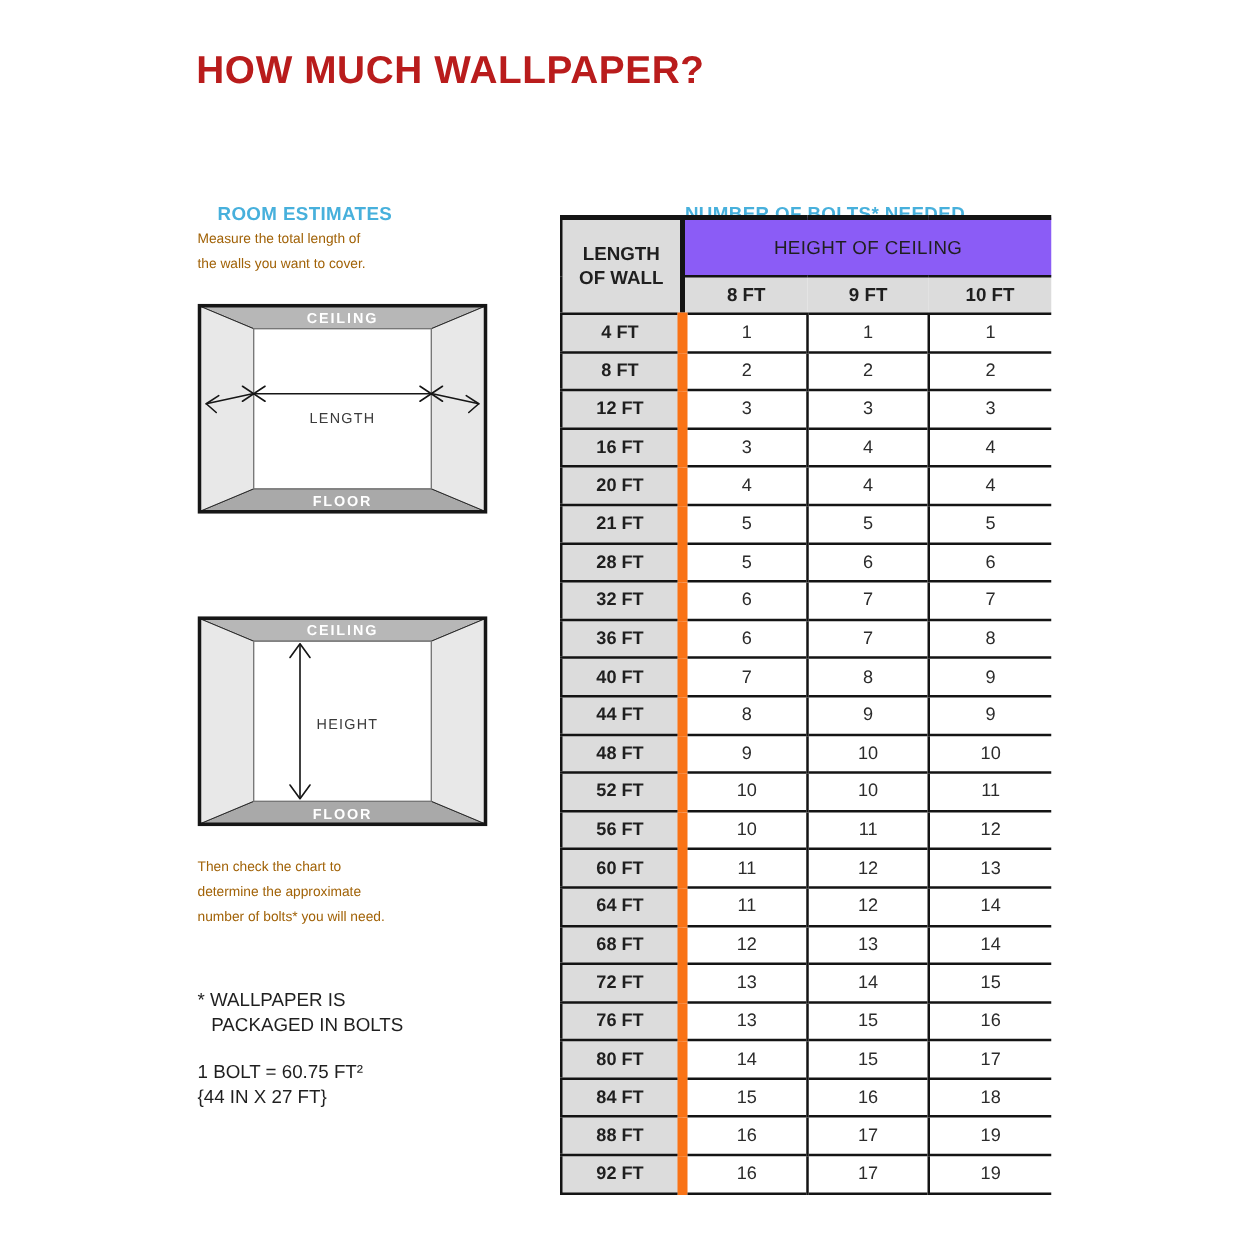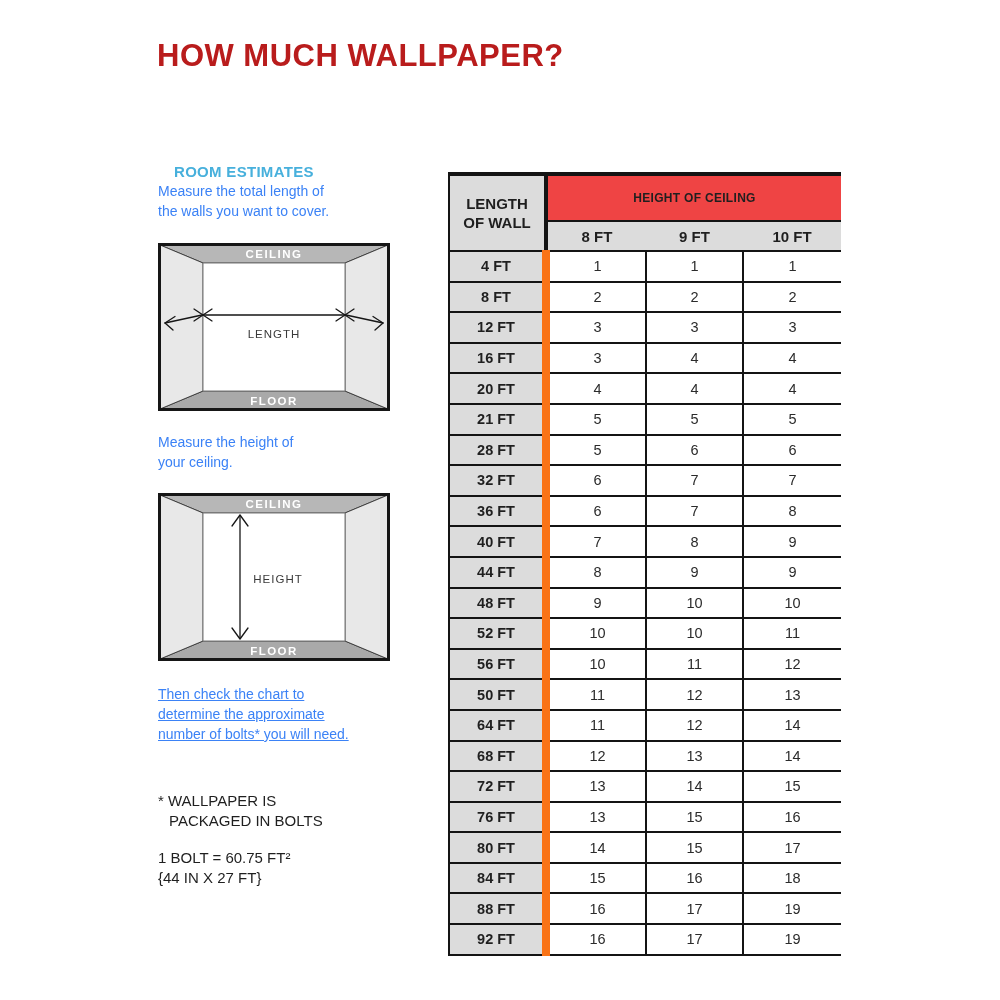--- a/index.html
+++ b/index.html
@@ -30,29 +30,29 @@
     font-size: 15px;
     font-weight: bold;
     letter-spacing: 0.3px;
     color: #47b0dc;
     margin: 16px;
   }
   .room-heading { left: 158px; top: 147px; }
   .table-heading { left: 448px; top: 147px; width: 392px; text-align: center; }
 
   .body-text {
-    font-size: 14px;
+    font-size: 11px;
     line-height: 20px;
-    color: #3b82f6;
+    color: #a16207;
     white-space: pre-line;
     margin: 0;
   }
   .step1 { left: 158px; top: 181px; }
   .step2 { left: 158px; top: 432px; }
-  .step3 { left: 158px; top: 684px; text-decoration: underline; }
+  .step3 { left: 158px; top: 684px; }
 
   .note {
     font-size: 15px;
     line-height: 20px;
     font-weight: normal;
     color: #1f1f1f;
     margin: 0;
   }
   .note1 { left: 158px; top: 791px; }
   .note2 { left: 158px; top: 848px; }
@@ -81,24 +81,24 @@
     width: 97px;
     background: #dcdcdc;
     border-right: 4px solid #141414;
     font-size: 15px;
     font-weight: bold;
     color: #1f1f1f;
     line-height: 19px;
     white-space: pre-line;
   }
   th.group {
-    background: #ef4444;
+    background: #8b5cf6;
     height: 44px;
-    font-size: 12px;
-    font-weight: bold;
+    font-size: 15px;
+    font-weight: normal;
     color: #1f1f1f;
     letter-spacing: 0.3px;
   }
   th.sub {
     background: #dcdcdc;
     height: 28px;
     border-top: 2px solid #141414;
     font-size: 15px;
     font-weight: bold;
     color: #1f1f1f;
@@ -150,22 +150,20 @@
         <path class="arrow-stroke" d="M7,80 L17,73.5 M7,80 L15,87"></path>
         <path class="arrow-stroke" d="M188,72 L225,80"></path>
         <path class="arrow-stroke" d="M225,80 L215,73.5 M225,80 L217,87"></path>
       </g>
       <text x="116" y="15" text-anchor="middle" class="diagram-label-light">CEILING</text>
       <text x="116" y="162" text-anchor="middle" class="diagram-label-light">FLOOR</text>
       <text x="116" y="95" text-anchor="middle" class="diagram-label-dark">LENGTH</text>
     </svg>
   </div>
 
-  <p class="abs body-text step2">Measure the height of
-your ceiling.</p>
 
   <div class="abs diagram diagram2">
     <svg width="232" height="168" viewBox="0 0 232 168">
       <polygon points="2,2 230,2 187,20 45,20" fill="#b7b7b7" stroke="#2a2a2a" stroke-width="0.8"></polygon>
       <polygon points="2,166 230,166 187,148 45,148" fill="#a9a9a9" stroke="#2a2a2a" stroke-width="0.8"></polygon>
       <polygon points="2,2 45,20 45,148 2,166" fill="#e8e8e8" stroke="#2a2a2a" stroke-width="0.8"></polygon>
       <polygon points="230,2 187,20 187,148 230,166" fill="#e8e8e8" stroke="#2a2a2a" stroke-width="0.8"></polygon>
       <rect x="45" y="20" width="142" height="128" fill="#ffffff" stroke="#777777" stroke-width="1"></rect>
       <rect x="1.5" y="1.5" width="229" height="165" fill="none" stroke="#161616" stroke-width="3"></rect>
       <g>
@@ -186,20 +184,21 @@
   <p class="abs note note1">
     <span>* WALLPAPER IS</span><br>
     <span class="indent">PACKAGED IN BOLTS</span>
   </p>
 
   <p class="abs note note2">
     <span>1 BOLT = 60.75 FT²</span><br>
     <span>{44 IN X 27 FT}</span>
   </p>
 
+  <h2 class="abs section-heading table-heading">NUMBER OF BOLTS* NEEDED</h2>
 
   <div class="abs table-wrap">
     <table class="bolts">
       <colgroup>
         <col style="width:97px">
           <col style="width:100px">
           <col style="width:97px">
           <col style="width:98px">
       </colgroup>
       <thead>
@@ -293,21 +292,21 @@
             <td class="val">10</td>
             <td class="val">11</td>
           </tr>
           <tr>
             <td class="rowlabel">56 FT</td>
             <td class="val">10</td>
             <td class="val">11</td>
             <td class="val">12</td>
           </tr>
           <tr>
-            <td class="rowlabel">50 FT</td>
+            <td class="rowlabel">60 FT</td>
             <td class="val">11</td>
             <td class="val">12</td>
             <td class="val">13</td>
           </tr>
           <tr>
             <td class="rowlabel">64 FT</td>
             <td class="val">11</td>
             <td class="val">12</td>
             <td class="val">14</td>
           </tr>

